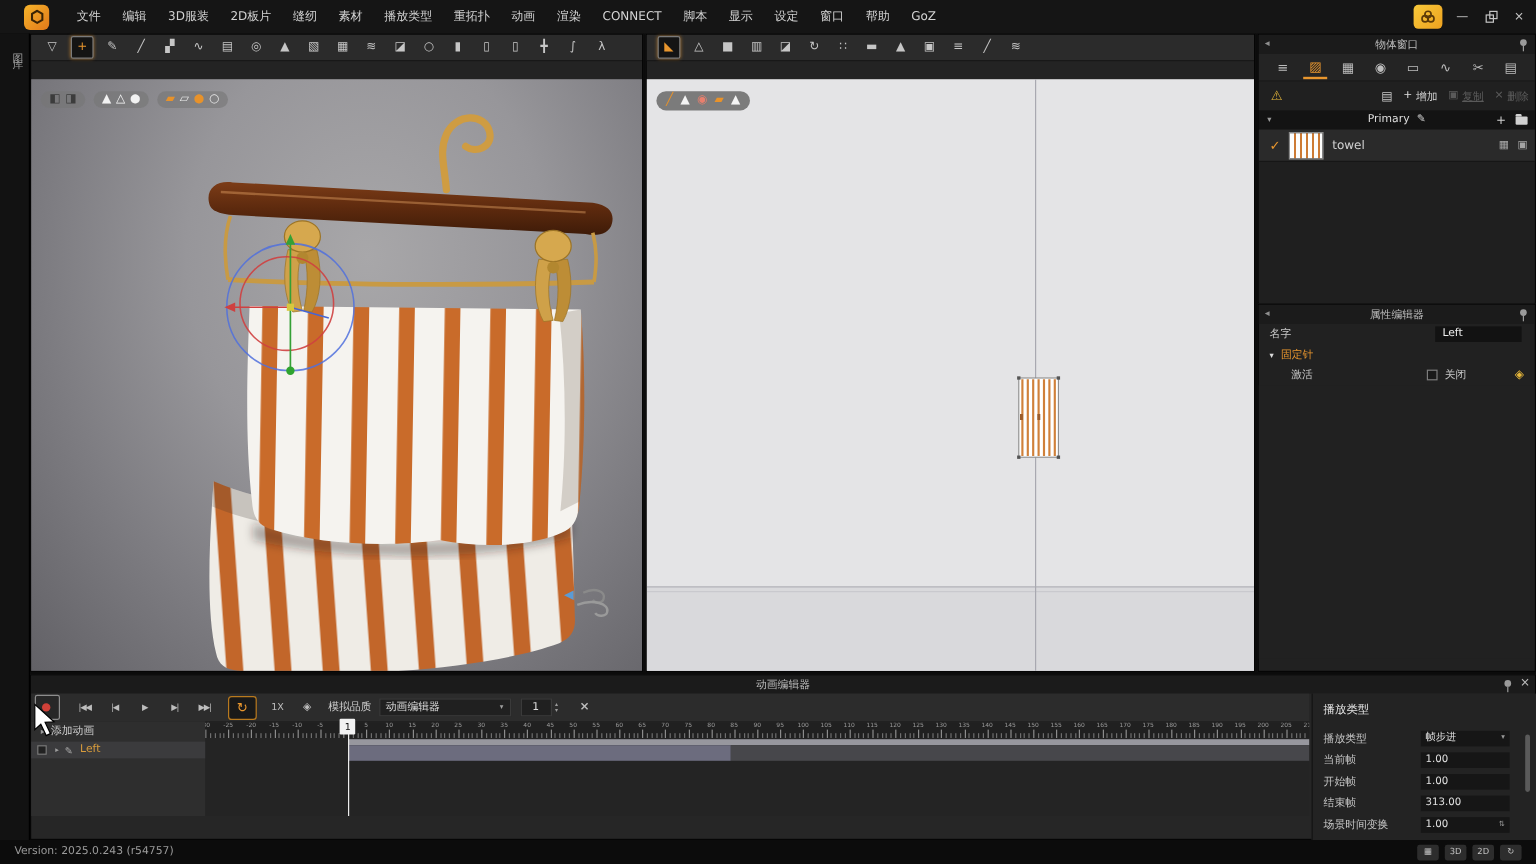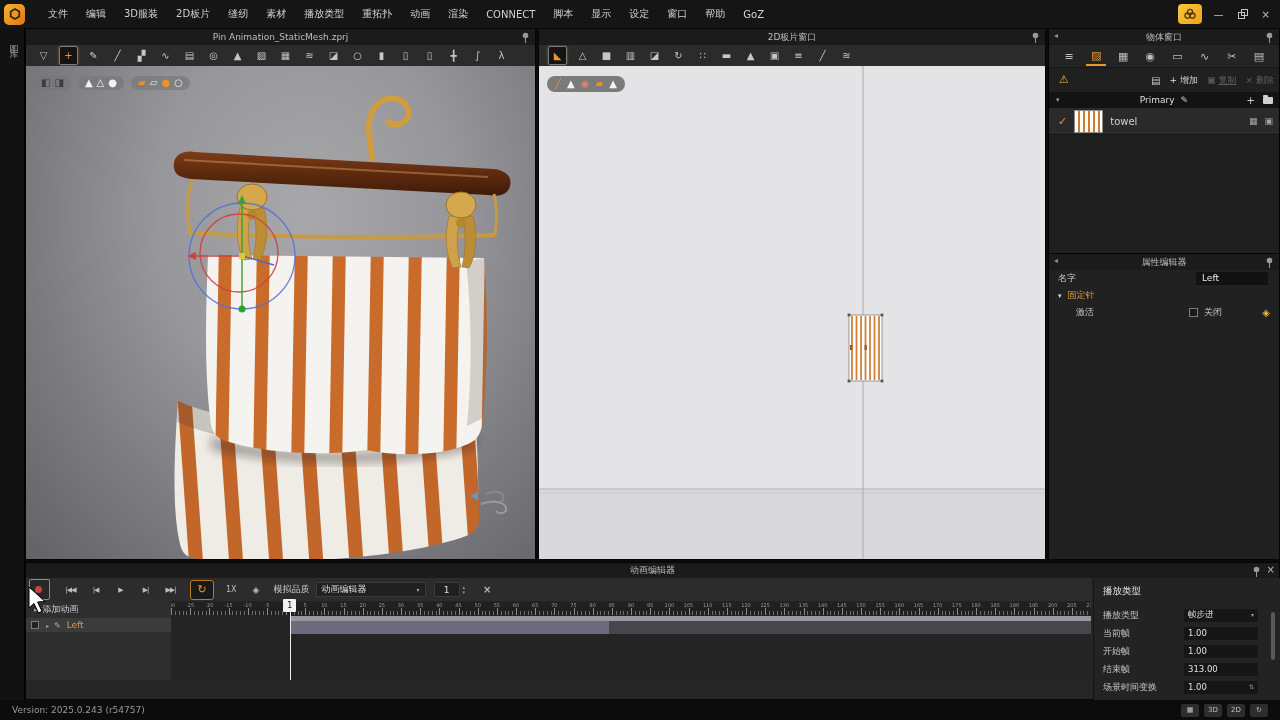--- a/index.html
+++ b/index.html
@@ -1,20 +1,20 @@
 <!DOCTYPE html>
 <html><head>
 <meta charset="utf-8">
 <style>
   html,body{margin:0;padding:0;background:#000;}
   #app{position:relative;width:1280px;height:720px;background:#0b0b0b;overflow:hidden;
        font-family:"DejaVu Sans","Liberation Sans",sans-serif;color:#ccc;}
   
   .menubar{position:absolute;left:0;top:0;width:1280px;height:28px;background:#151515;
-           display:flex;align-items:center;padding-left:4px;box-sizing:border-box;}
+           display:flex;align-items:center;padding-left:20px;box-sizing:border-box;}
   .logo{width:21px;height:21px;border-radius:5px;background:linear-gradient(135deg,#f6b32a,#e0791a);
         display:flex;align-items:center;justify-content:center;margin-right:14px;flex:0 0 auto;}
   .menu-item{font-size:10px;color:#d2d2d2;padding:0 9px;white-space:nowrap;cursor:default;}
   .mb-right{position:absolute;right:10px;top:0;height:28px;display:flex;align-items:center;gap:12px;}
   .connect-badge{width:24px;height:20px;border-radius:4px;background:linear-gradient(135deg,#f8c93a,#eda11f);
                  display:flex;align-items:center;justify-content:center;}
   .winctl{display:flex;align-items:center;gap:14px;color:#c5c5c5;font-size:10px;}
   .ctl-restore{position:relative;width:10px;height:10px;display:inline-block;}
   .ctl-restore::before{content:"";position:absolute;left:0;top:3px;width:5px;height:5px;border:1px solid #c5c5c5;}
   .ctl-restore::after{content:"";position:absolute;left:3px;top:0;width:5px;height:5px;border:1px solid #c5c5c5;}
@@ -183,29 +183,20 @@
         <span>×</span>
       </span>
     </div>
   </div>
 
   <div class="leftstrip">
     <span class="vlabel">图库</span>
   </div>
 
   <div class="win" style="left:25px;top:28px;width:511px;height:532px;">
-    <div class="titlebar">
-      <span>Pin Animation_StaticMesh.zprj</span>
-      <span class="pin">
-        <svg width="9" height="11">
-            <circle cx="4.5" cy="3.5" r="2.8" fill="#9a9a9a"></circle>
-            <rect x="4" y="6" width="1" height="5" fill="#9a9a9a"></rect>
-          </svg>
-      </span>
-    </div>
     <div class="toolbar">
 
     <span class="tbtn">▽</span>
         <span class="tbtn active">+</span>
         <span class="tbtn">✎</span>
         <span class="tbtn">╱</span>
         <span class="tbtn">▞</span>
         <span class="tbtn">∿</span>
         <span class="tbtn">▤</span>
         <span class="tbtn">◎</span>
@@ -303,29 +294,20 @@
         <g>
           <path d="M460,428 C470,423 479,427 477,433 C476,437 470,437 468,434" stroke="#8a8a8a" stroke-width="2" fill="none"></path>
           <path d="M455,438 C468,433 482,437 480,444 C479,448 472,448 470,445" stroke="#9a9a9a" stroke-width="2" fill="none"></path>
           <path d="M444,430 L452,426 L452,434 Z" fill="#5b9bd5"></path>
         </g>
       </svg>
     </div>
   </div>
 
   <div class="win" style="left:538px;top:28px;width:508px;height:532px;">
-    <div class="titlebar">
-      <span>2D板片窗口</span>
-      <span class="pin">
-        <svg width="9" height="11">
-            <circle cx="4.5" cy="3.5" r="2.8" fill="#9a9a9a"></circle>
-            <rect x="4" y="6" width="1" height="5" fill="#9a9a9a"></rect>
-          </svg>
-      </span>
-    </div>
     <div class="toolbar">
 
     <span class="tbtn active">◣</span>
         <span class="tbtn">△</span>
         <span class="tbtn">■</span>
         <span class="tbtn">▥</span>
         <span class="tbtn">◪</span>
         <span class="tbtn">↻</span>
         <span class="tbtn">∷</span>
         <span class="tbtn">▬</span>

